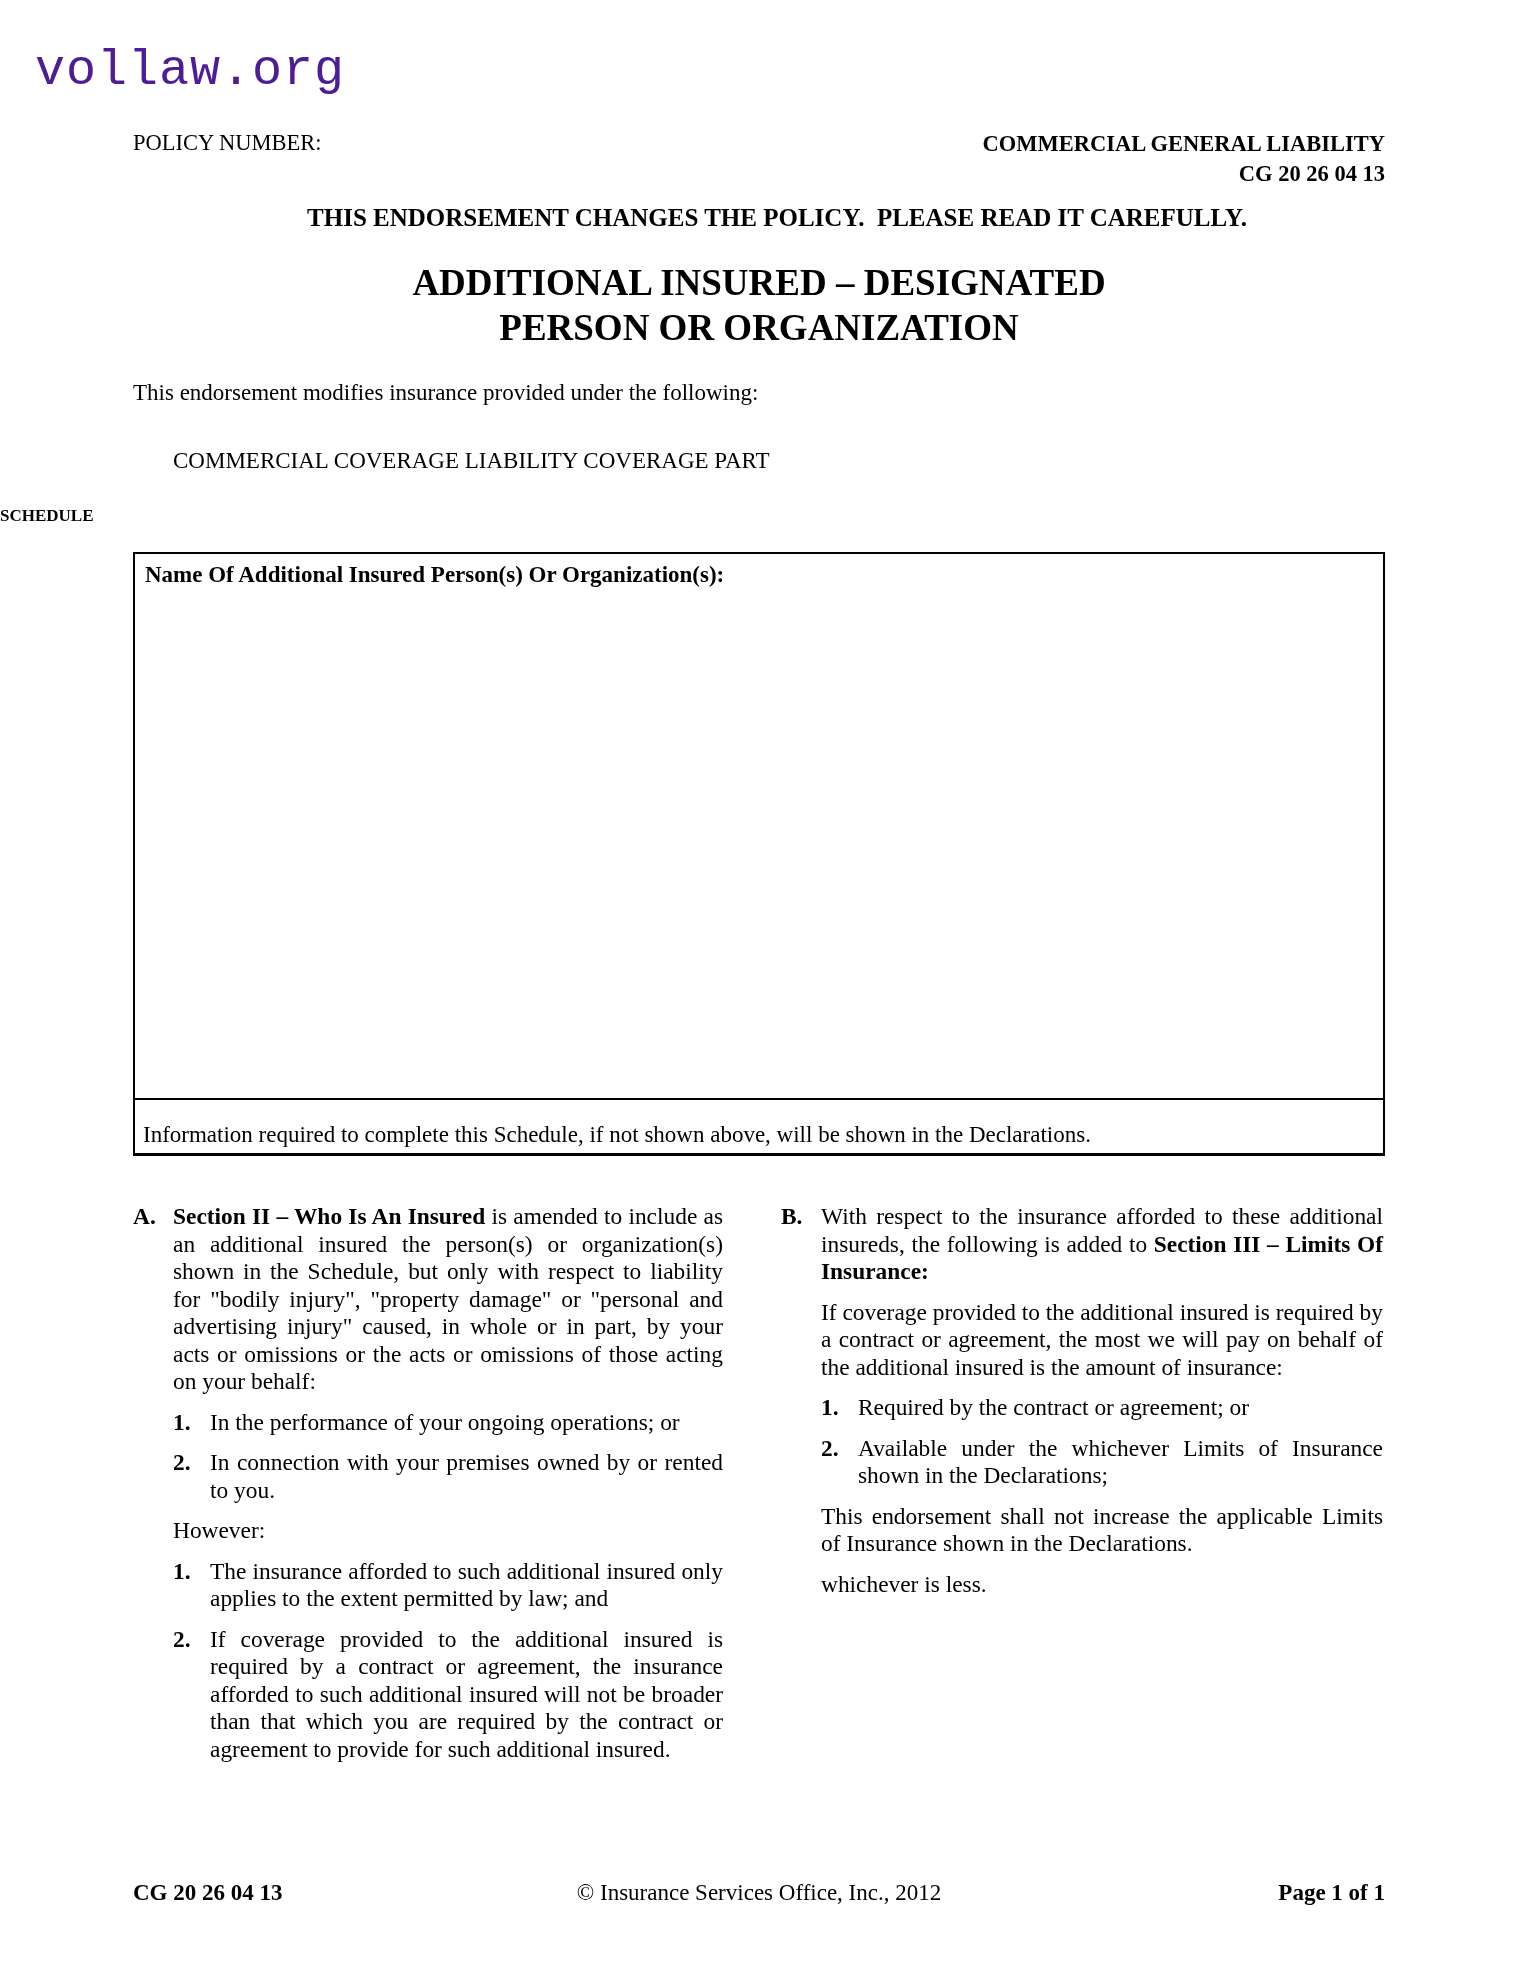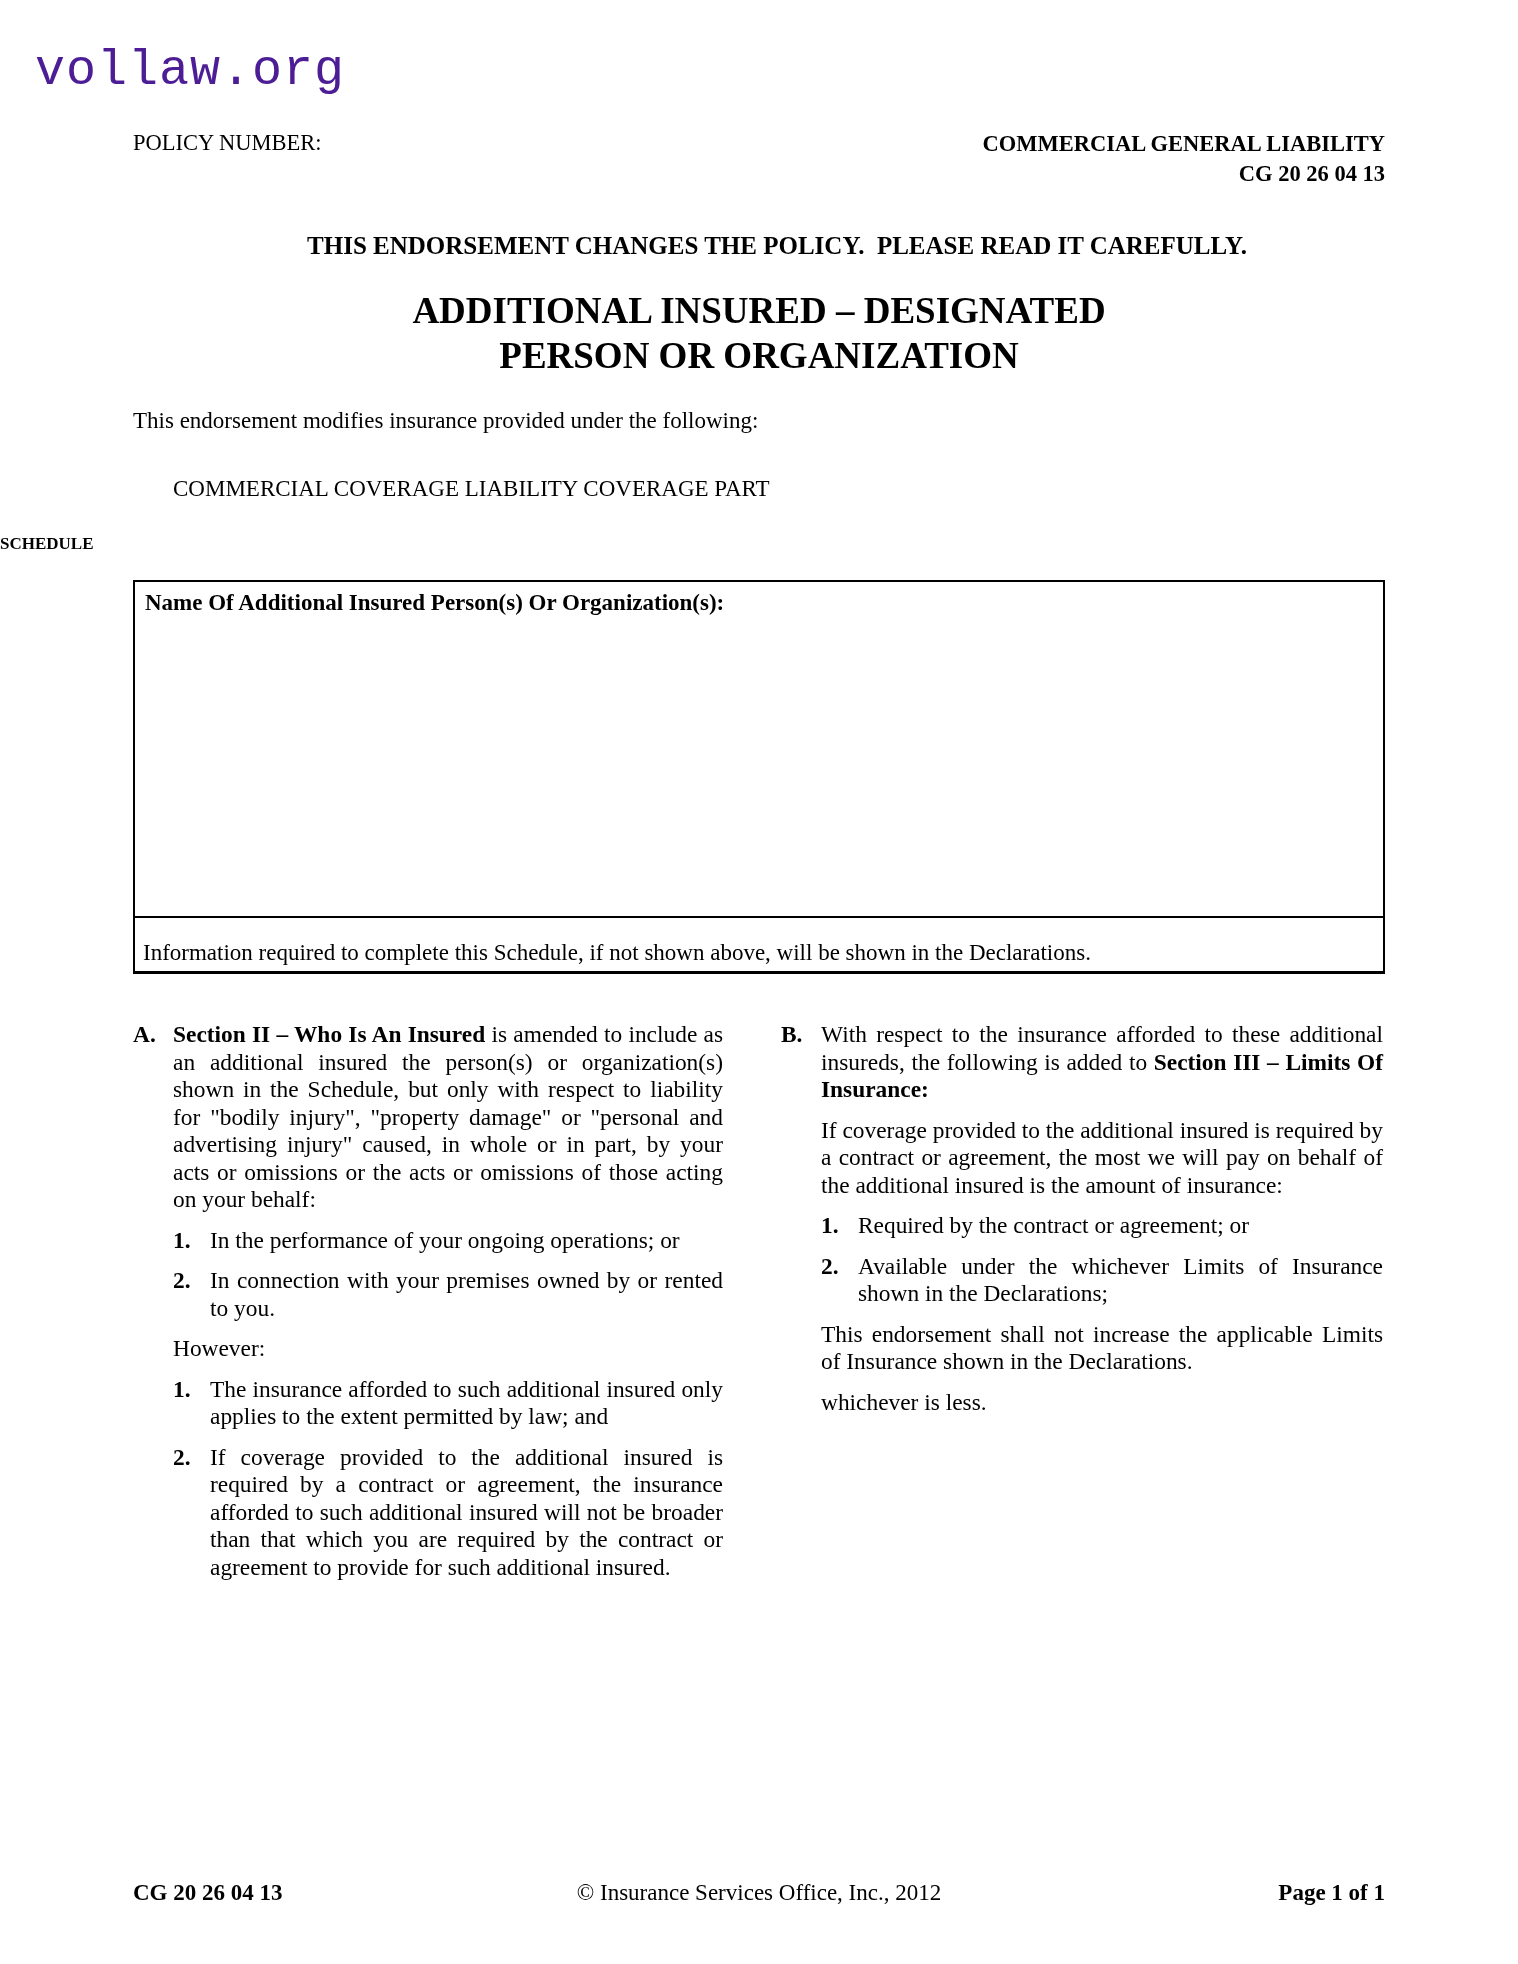--- a/index.html
+++ b/index.html
@@ -22,21 +22,21 @@
   }
   .header-row {
     margin: 30px 133px 0 133px;
     display: flex;
     justify-content: space-between;
     align-items: flex-start;
   }
   .policy-label { font-size: 22.5px; line-height: 27px; }
   .form-id { text-align: right; font-weight: bold; font-size: 22.5px; line-height: 30px; }
   .notice {
-    margin-top: 42px;
+    margin-top: 14px;
     text-align: center;
     font-weight: bold;
     font-size: 25px;
     line-height: 29px;
     white-space: pre;
     padding-left: 36px;
   }
   .doc-title {
     margin-top: 28px;
     text-align: center;
@@ -49,21 +49,21 @@
   .schedule-heading {
     margin-top: 28px;
     text-align: left;
     font-weight: bold;
     font-size: 17px;
     line-height: 27px;
   }
   .schedule-box {
     margin: 23px 133px 0 133px;
     border: 2px solid #000;
-    height: 338px;
+    height: 548px;
     padding: 7px 10px;
   }
   .schedule-label { font-weight: bold; font-size: 23px; line-height: 27px; }
   .schedule-value { min-height: 340px; }
   .schedule-info {
     margin: 0 133px;
     border: 2px solid #000;
     border-top: none;
     border-bottom-width: 3px;
     padding: 21px 8px 5px 8px;

